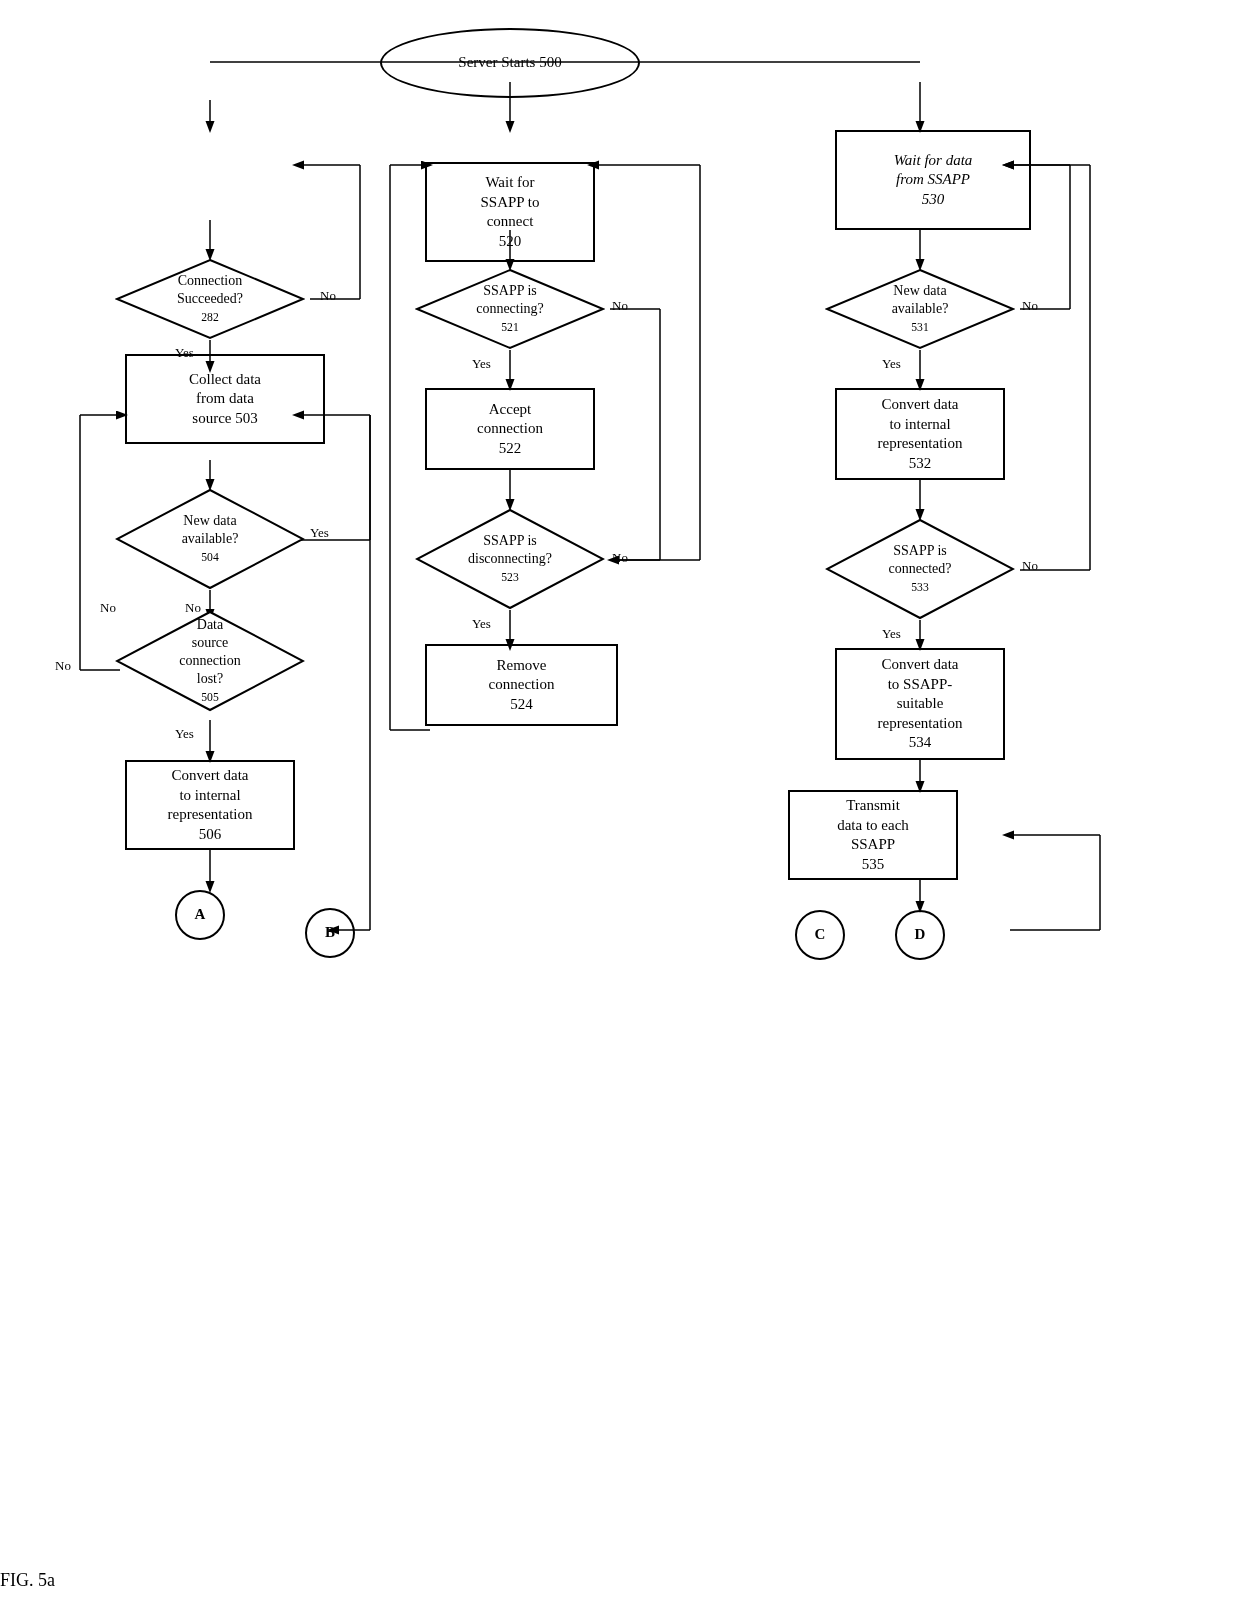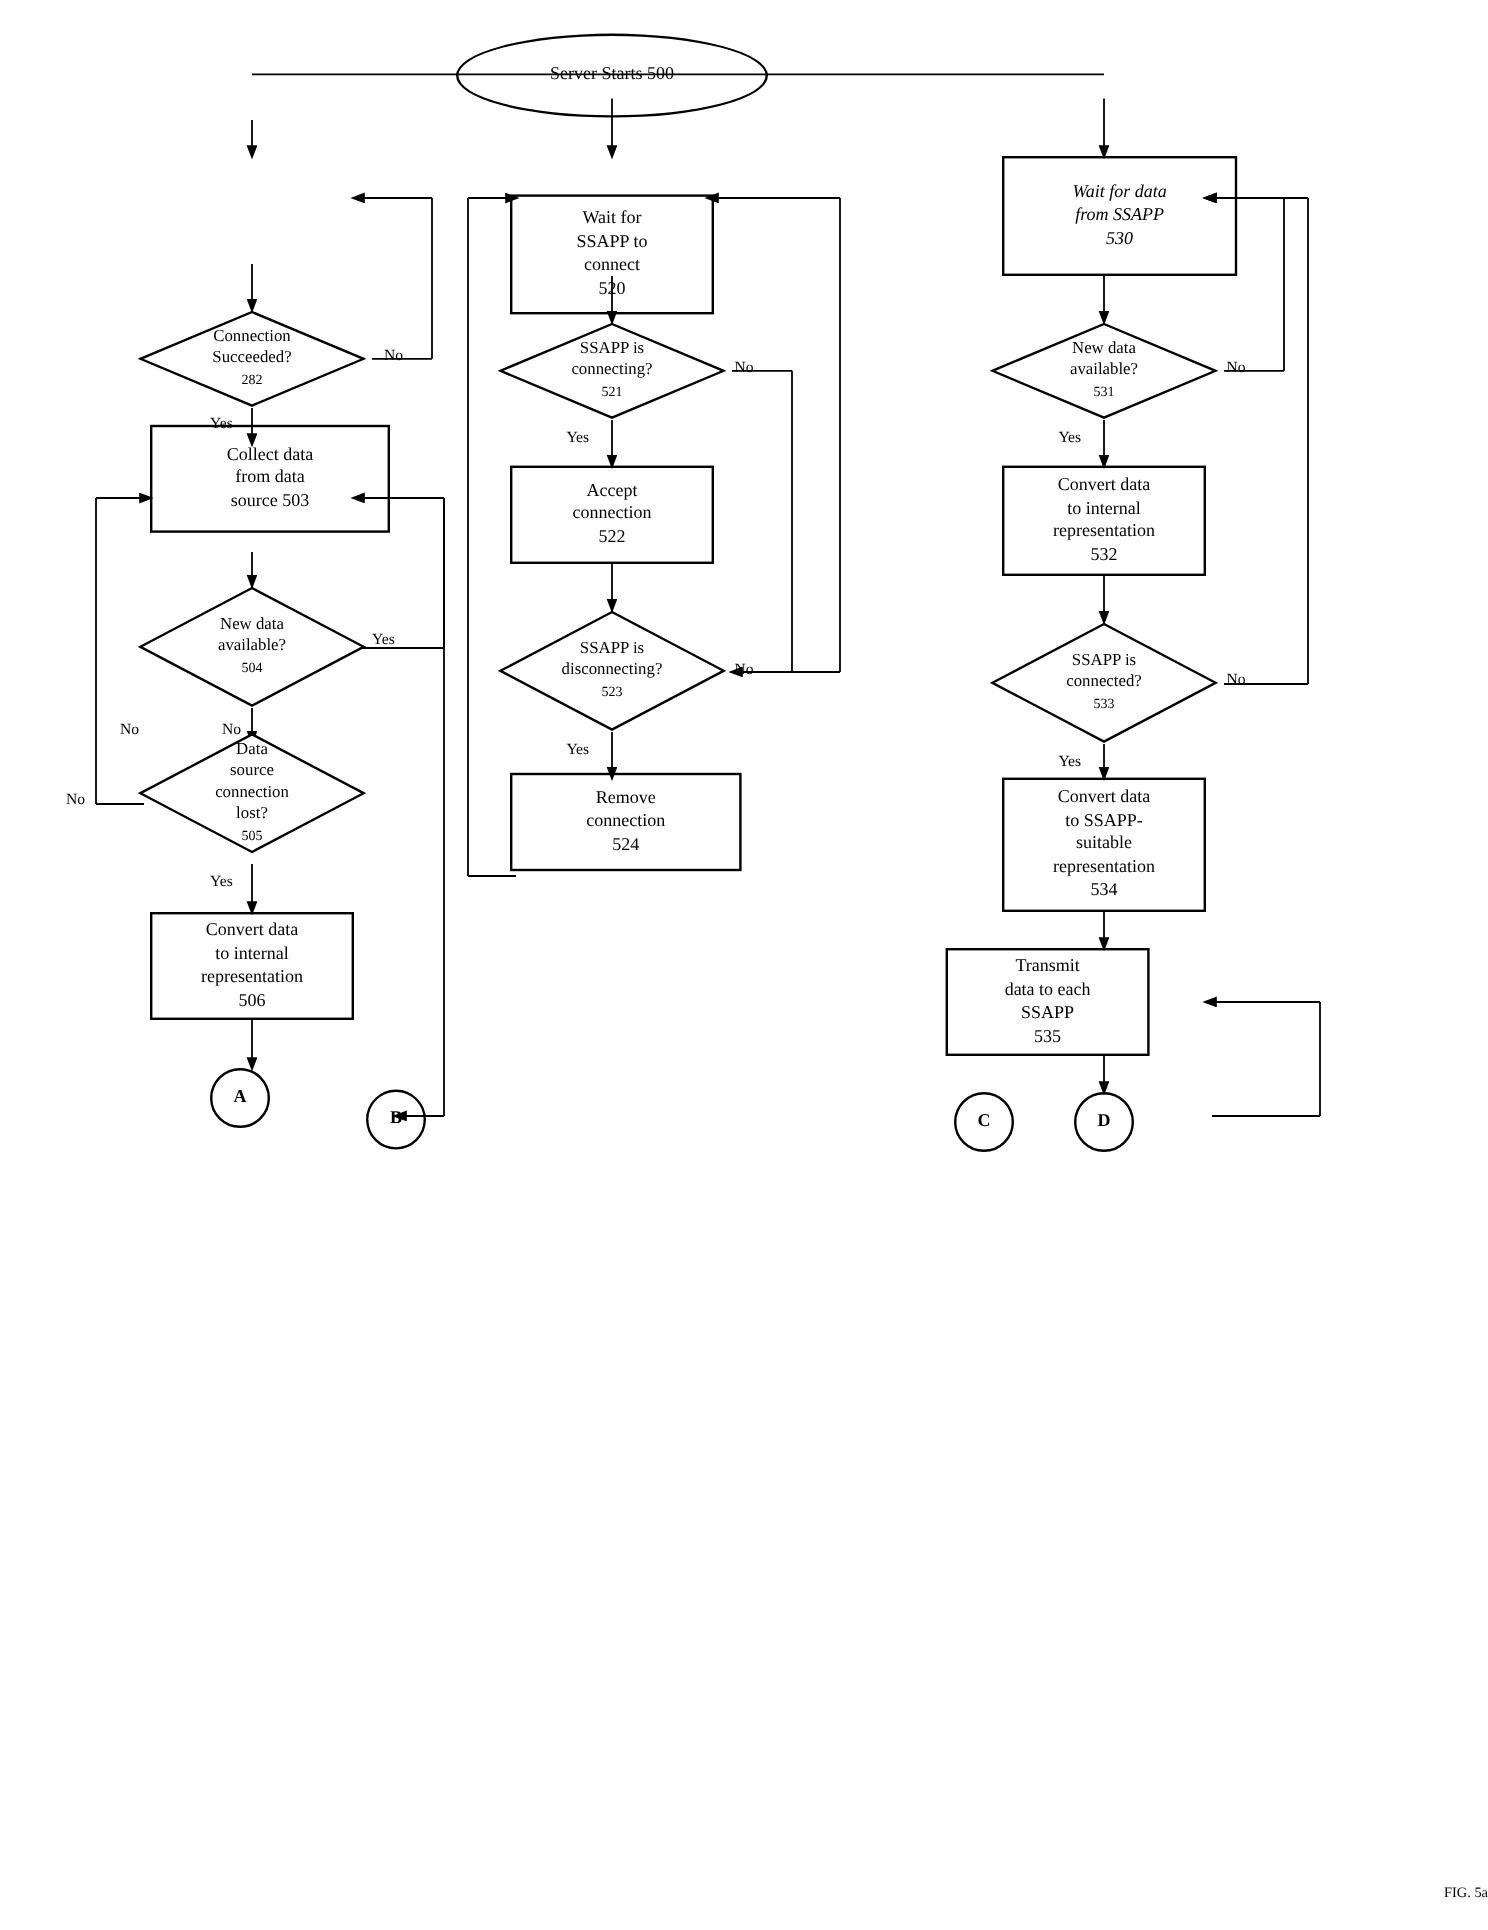--- a/index.html
+++ b/index.html
@@ -83,22 +83,22 @@
 
     svg.arrows {
       position: absolute;
       top: 0; left: 0;
       width: 1240px;
       height: 1560px;
       pointer-events: none;
     }
 
     .fig-caption {
-      text-align: right;
-      font-size: 12px;
+      text-align: left;
+      font-size: 18px;
       margin-top: 10px;
       font-family: 'Times New Roman', Times, serif;
     }
   </style>
 </head>
 <body>
 
 <div class="diagram-container">
 
   <svg class="arrows">

